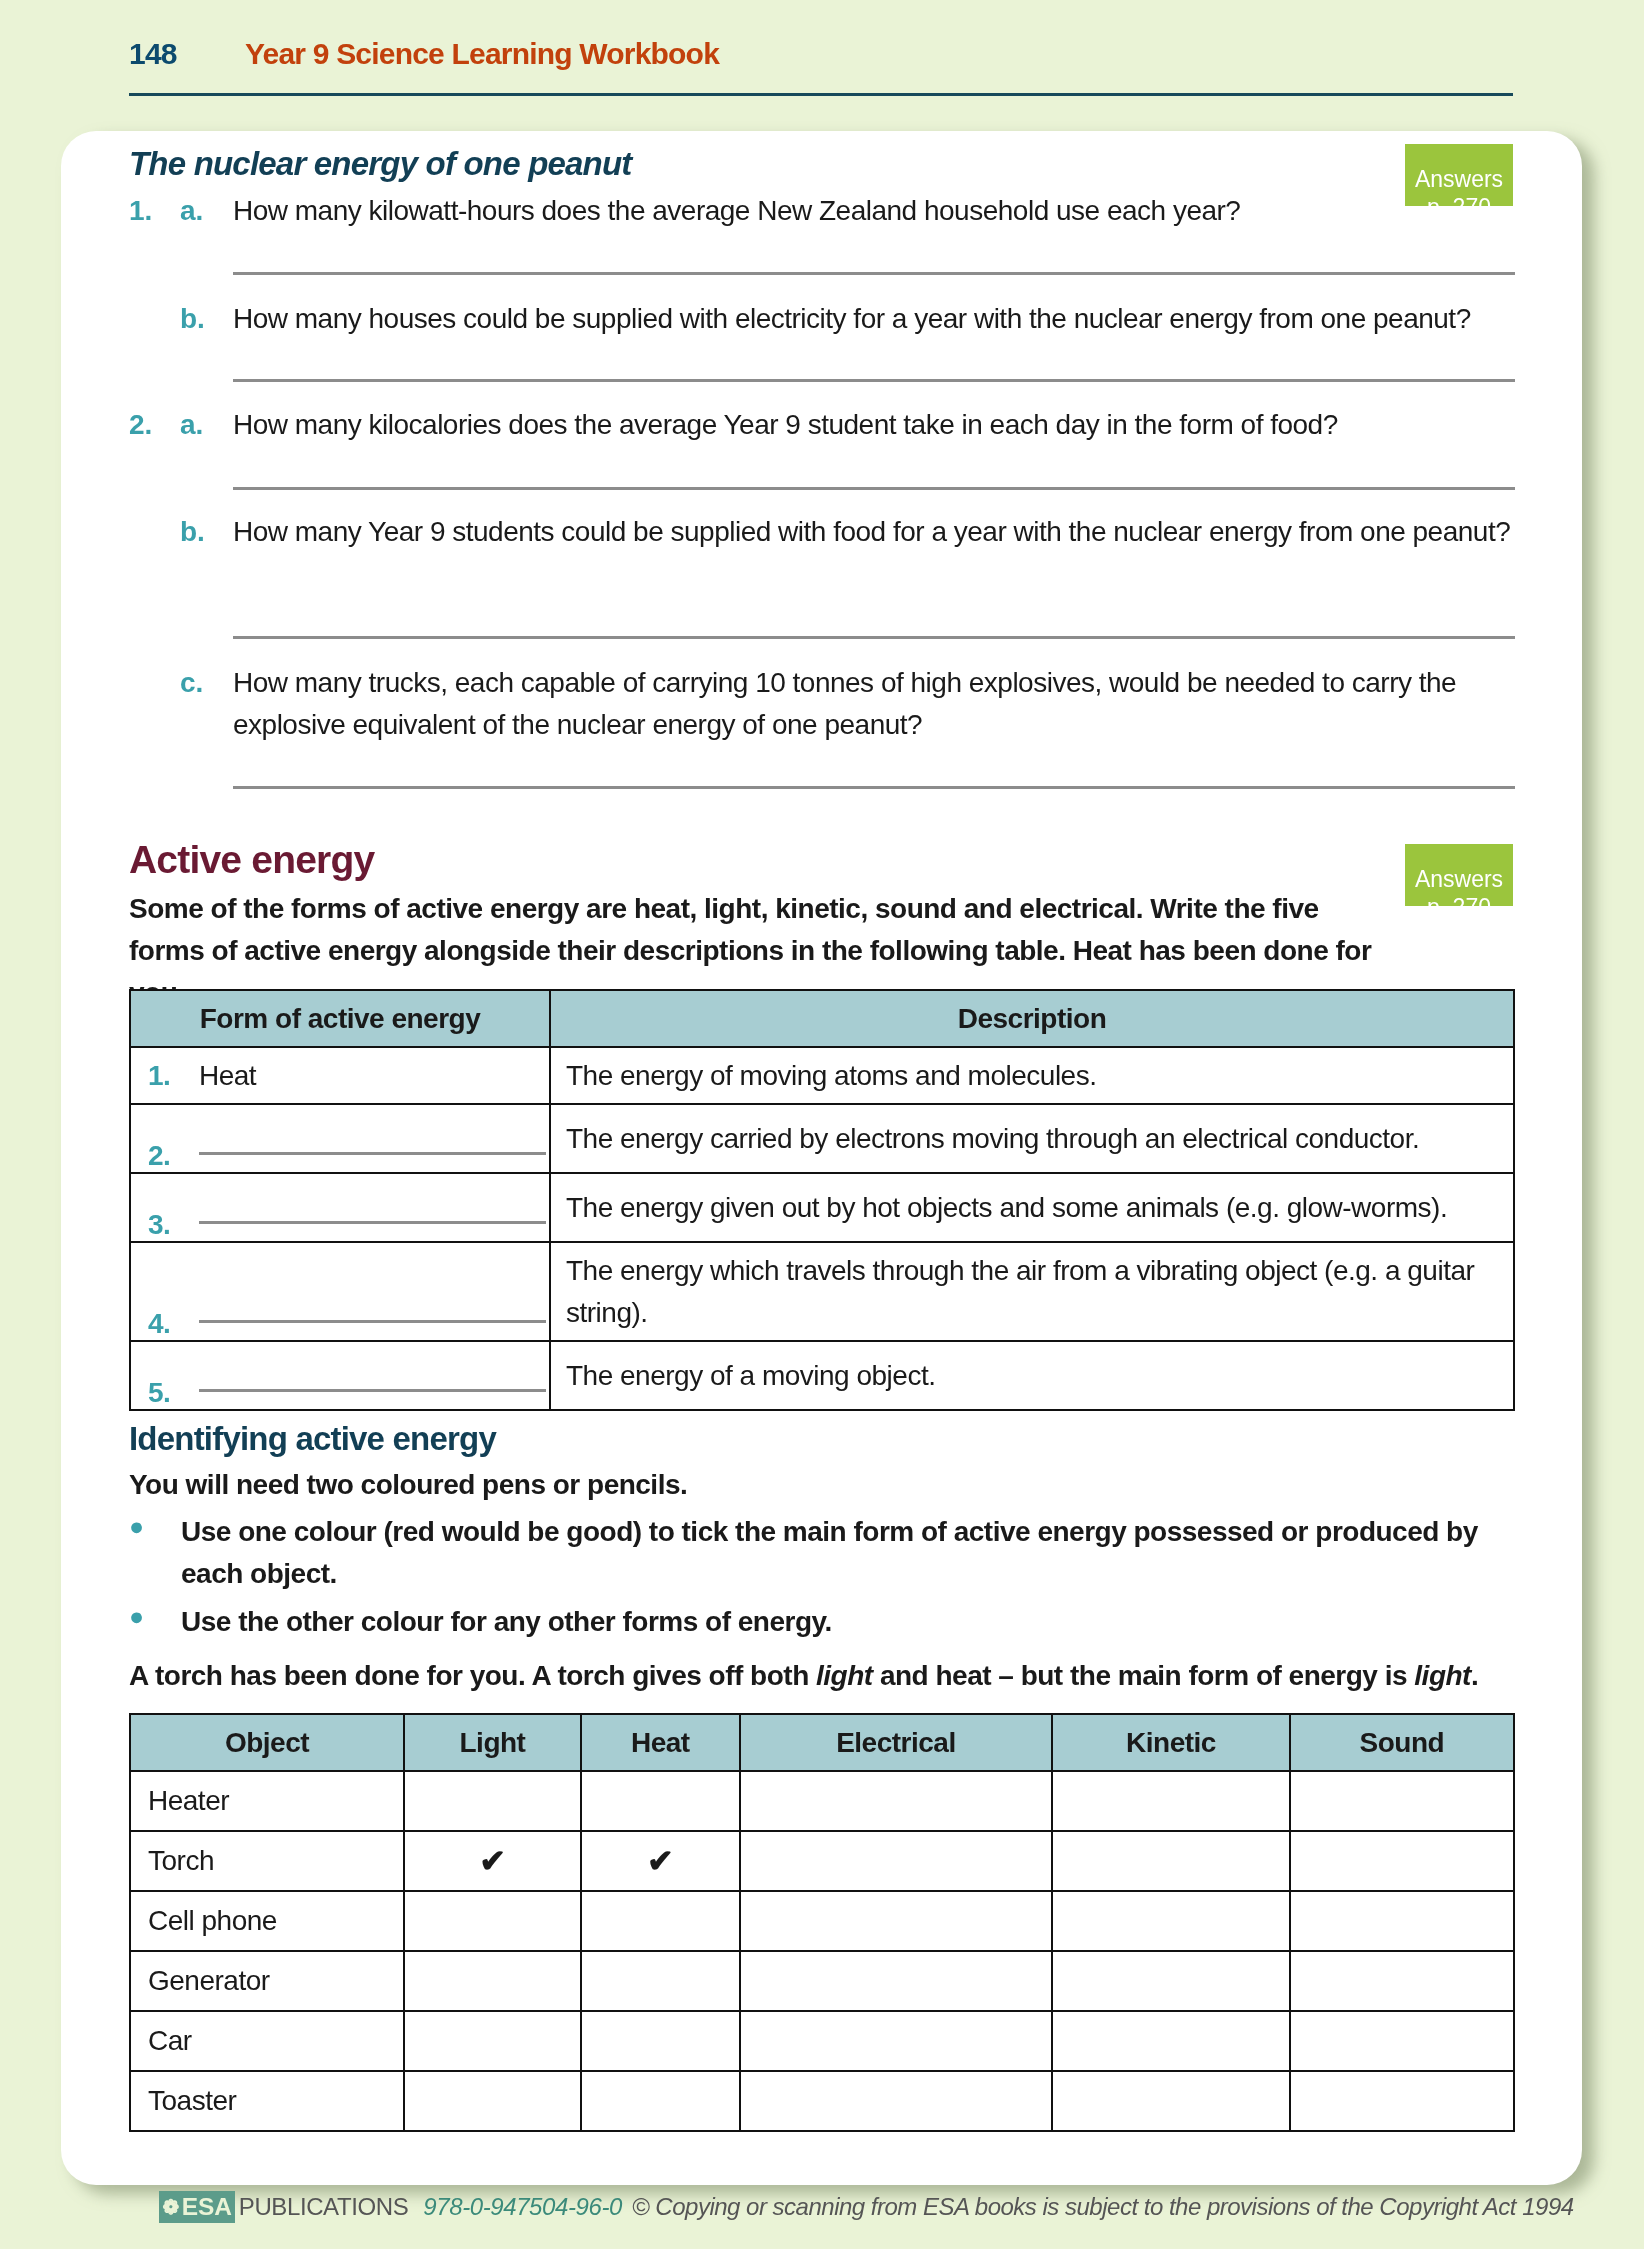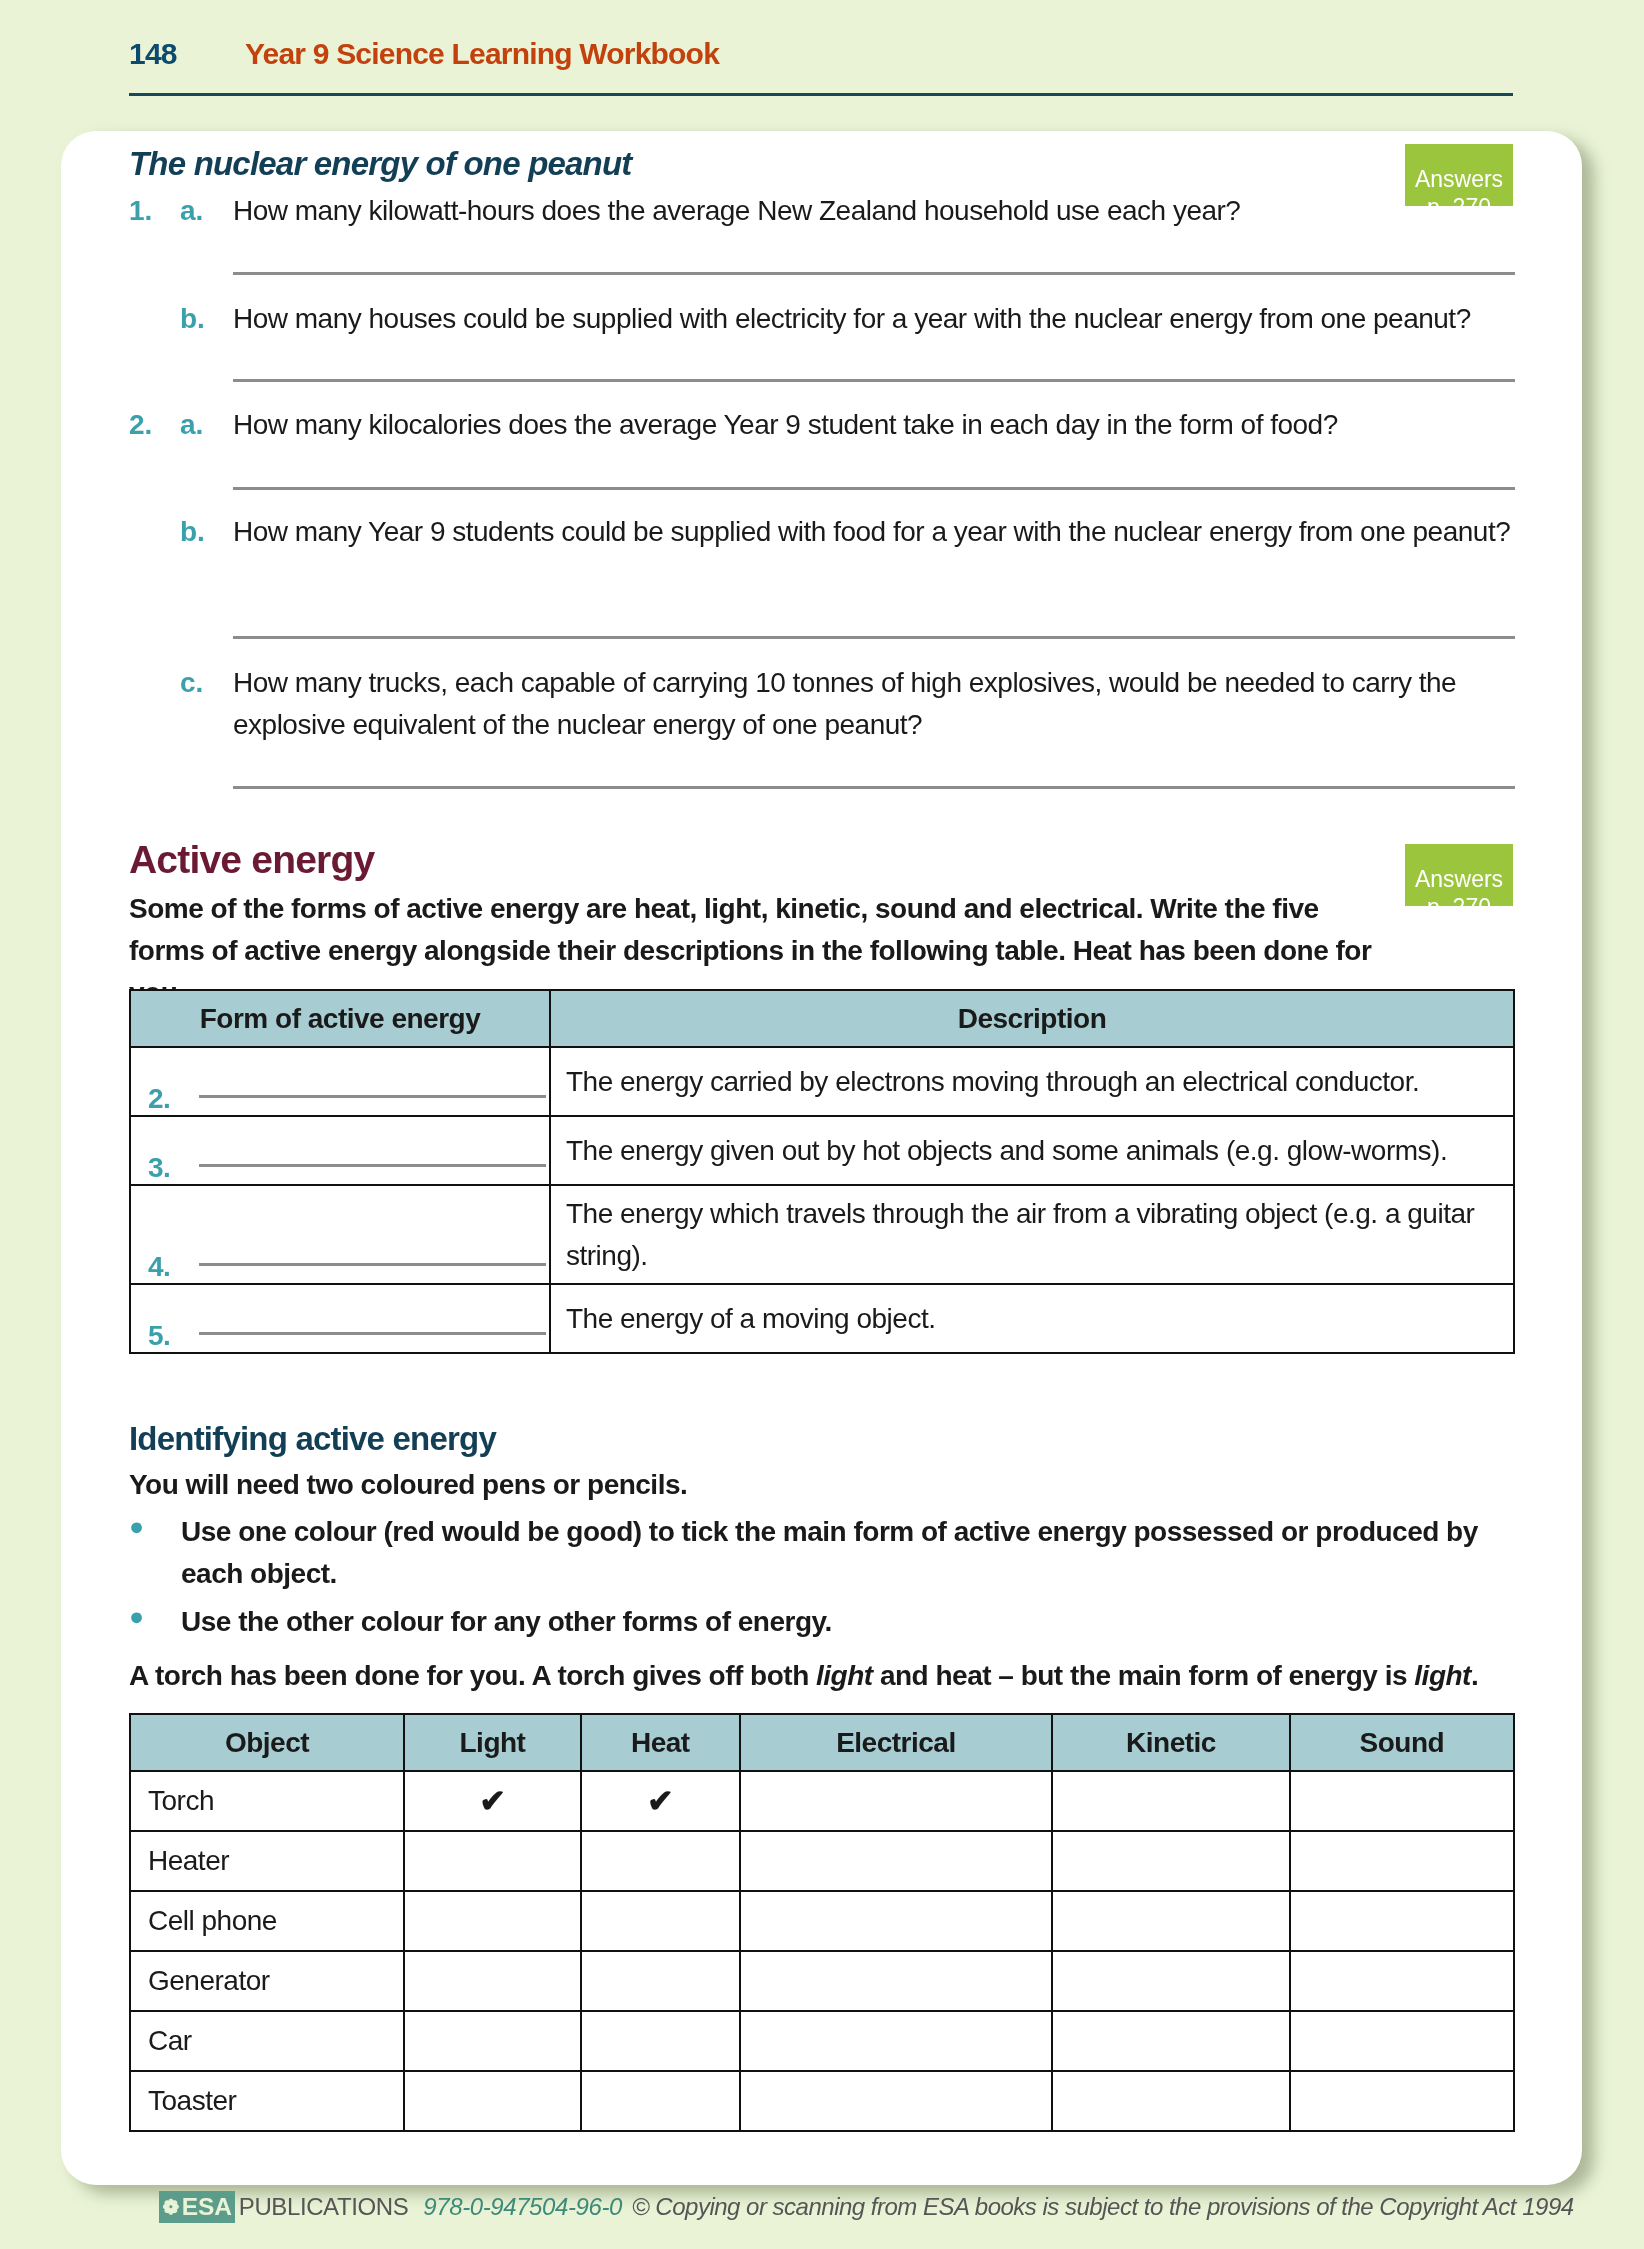--- a/index.html
+++ b/index.html
@@ -117,20 +117,24 @@
 <div class="para" style="top:888px; width:1251px;"><span>Some of the forms of </span><b>active energy</b><span> are </span><b>heat</b><span>, </span><b>light</b><span>, </span><b>kinetic</b><span>, </span><b>sound</b><span> and </span><b>electrical</b><span>. Write the five forms of active energy alongside their descriptions in the following table. Heat has been done for you.</span></div>
 
 <table class="grid t1">
   <thead>
     <tr>
       <th style="width:414px;">Form of active energy</th>
       <th>Description</th>
     </tr>
   </thead>
   <tbody>
+    <tr style="height:57px;">
+      <td class="form-cell top"><span class="form-num">1.</span><span>Heat</span></td>
+      <td>The energy of moving atoms and molecules.</td>
+    </tr>
     <tr style="height:69px;">
       <td class="form-cell"><span class="form-num">2.</span><span class="blank"></span></td>
       <td>The energy carried by electrons moving through an electrical conductor.</td>
     </tr>
     <tr style="height:69px;">
       <td class="form-cell"><span class="form-num">3.</span><span class="blank"></span></td>
       <td>The energy given out by hot objects and some animals (e.g. glow-worms).</td>
     </tr>
     <tr style="height:99px;">
       <td class="form-cell"><span class="form-num">4.</span><span class="blank"></span></td>
@@ -160,31 +164,31 @@
       <th style="width:270px;">Object</th>
       <th>Light</th>
       <th>Heat</th>
       <th>Electrical</th>
       <th>Kinetic</th>
       <th>Sound</th>
     </tr>
   </thead>
   <tbody id="t2-body">
       <tr>
+        <td class="obj">Heater</td>
+        <td class="chk"></td>
+        <td class="chk"></td>
+        <td class="chk"></td>
+        <td class="chk"></td>
+        <td class="chk"></td>
+      </tr>
+      <tr>
         <td class="obj">Torch</td>
         <td class="chk">✔</td>
         <td class="chk">✔</td>
-        <td class="chk"></td>
-        <td class="chk"></td>
-        <td class="chk"></td>
-      </tr>
-      <tr>
-        <td class="obj">Heater</td>
-        <td class="chk"></td>
-        <td class="chk"></td>
         <td class="chk"></td>
         <td class="chk"></td>
         <td class="chk"></td>
       </tr>
       <tr>
         <td class="obj">Cell phone</td>
         <td class="chk"></td>
         <td class="chk"></td>
         <td class="chk"></td>
         <td class="chk"></td>

